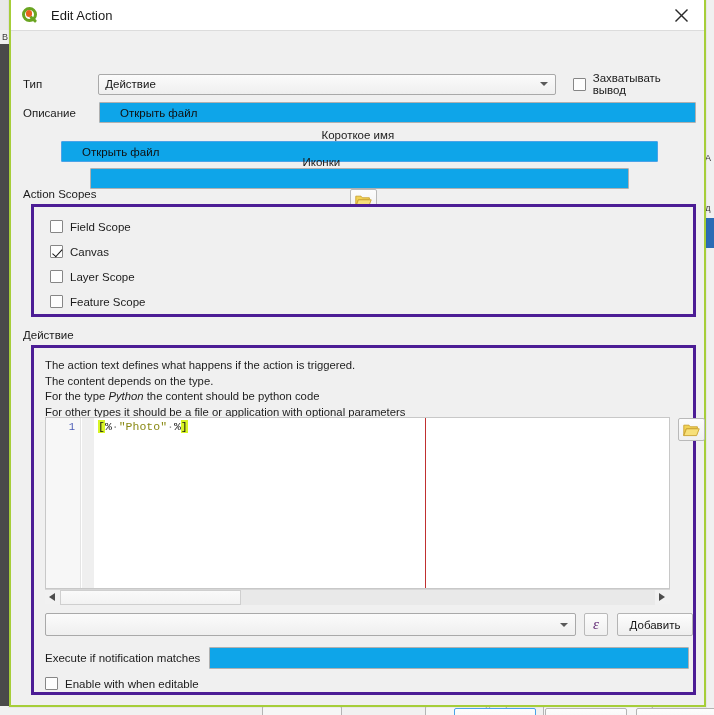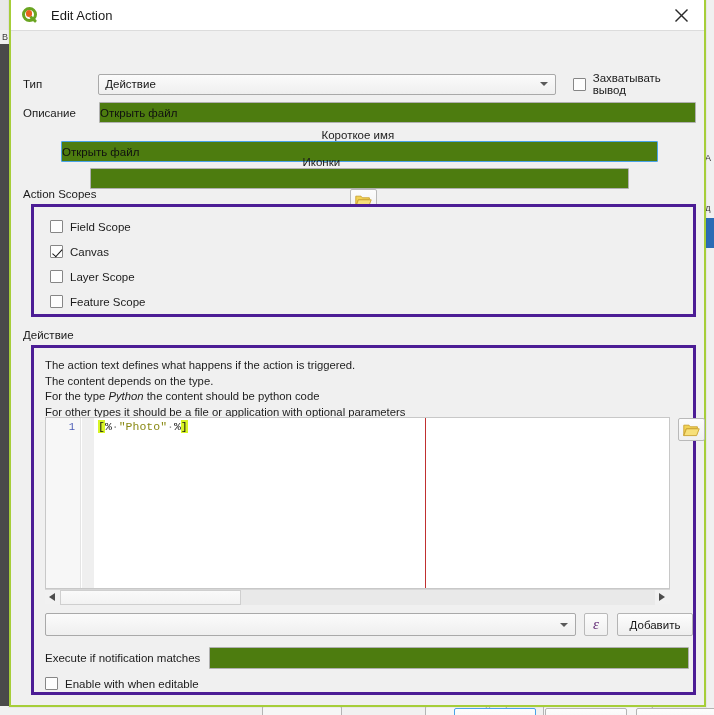--- a/index.html
+++ b/index.html
@@ -75,22 +75,22 @@
     display: flex; align-items: center; position: relative;
     padding-left: 6px; font-size: 11.5px; color: #161616;
   }
   .combo .arrow {
     position: absolute; right: 7px; top: 50%; margin-top:-2px;
     width: 0; height: 0; border-left: 4.5px solid transparent; border-right: 4.5px solid transparent;
     border-top: 4.5px solid #5a5a5a;
   }
 
   .textfield {
-    height: 21px; background: #4d7c0f; border: 1px solid #b0b0b0; border-radius: 1px;
-    display: flex; align-items: center; padding-left: 0;
+    height: 21px; background: #0ea5e9; border: 1px solid #b0b0b0; border-radius: 1px;
+    display: flex; align-items: center; padding-left: 20px;
     font-size: 11.5px; color: #101010;
   }
   .textfield.focused { border: 1px solid #4aa3e8; box-shadow: 0 0 0 0px #4aa3e8; }
 
   .chk { width: 13px; height: 13px; border: 1px solid #868686; background: #fdfdfd;
          border-radius: 1px; position: relative; flex: 0 0 auto; }
   .chk.checked::after {
     content: ""; position: absolute; left: 3.5px; top: 0.5px; width: 4px; height: 8.5px;
     border: solid #151515; border-width: 0 1.7px 1.7px 0; transform: rotate(42deg);
   }

